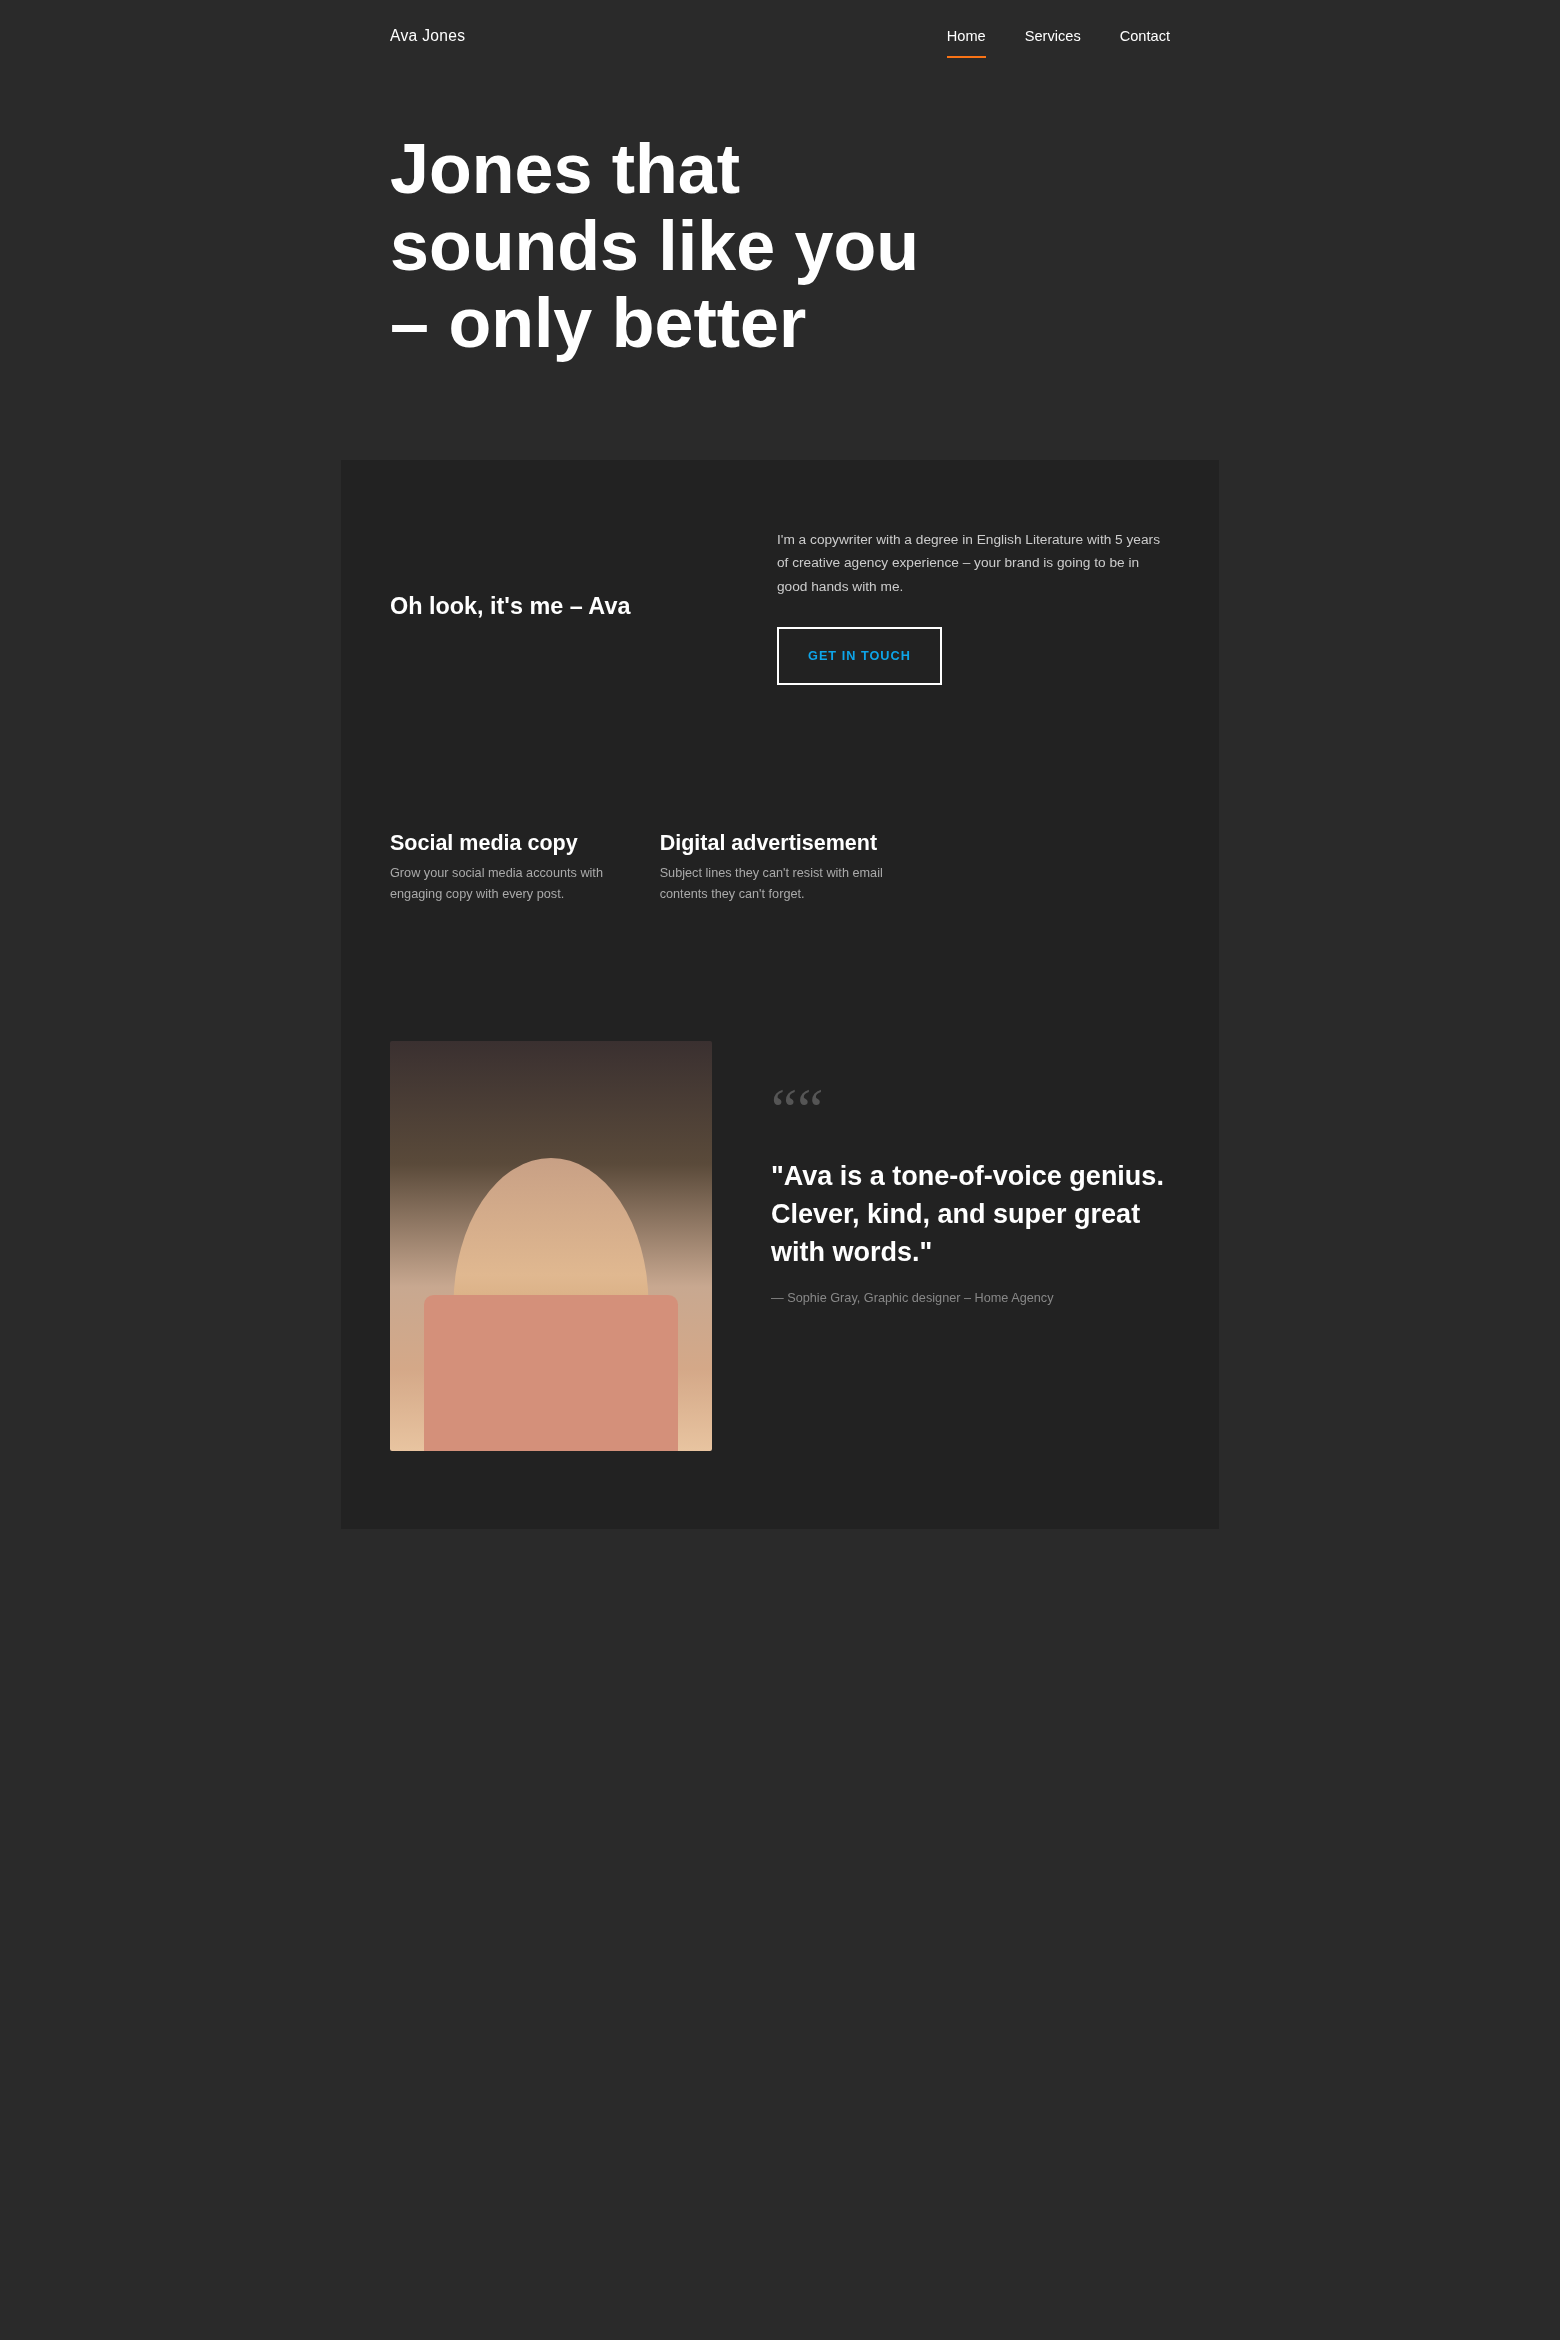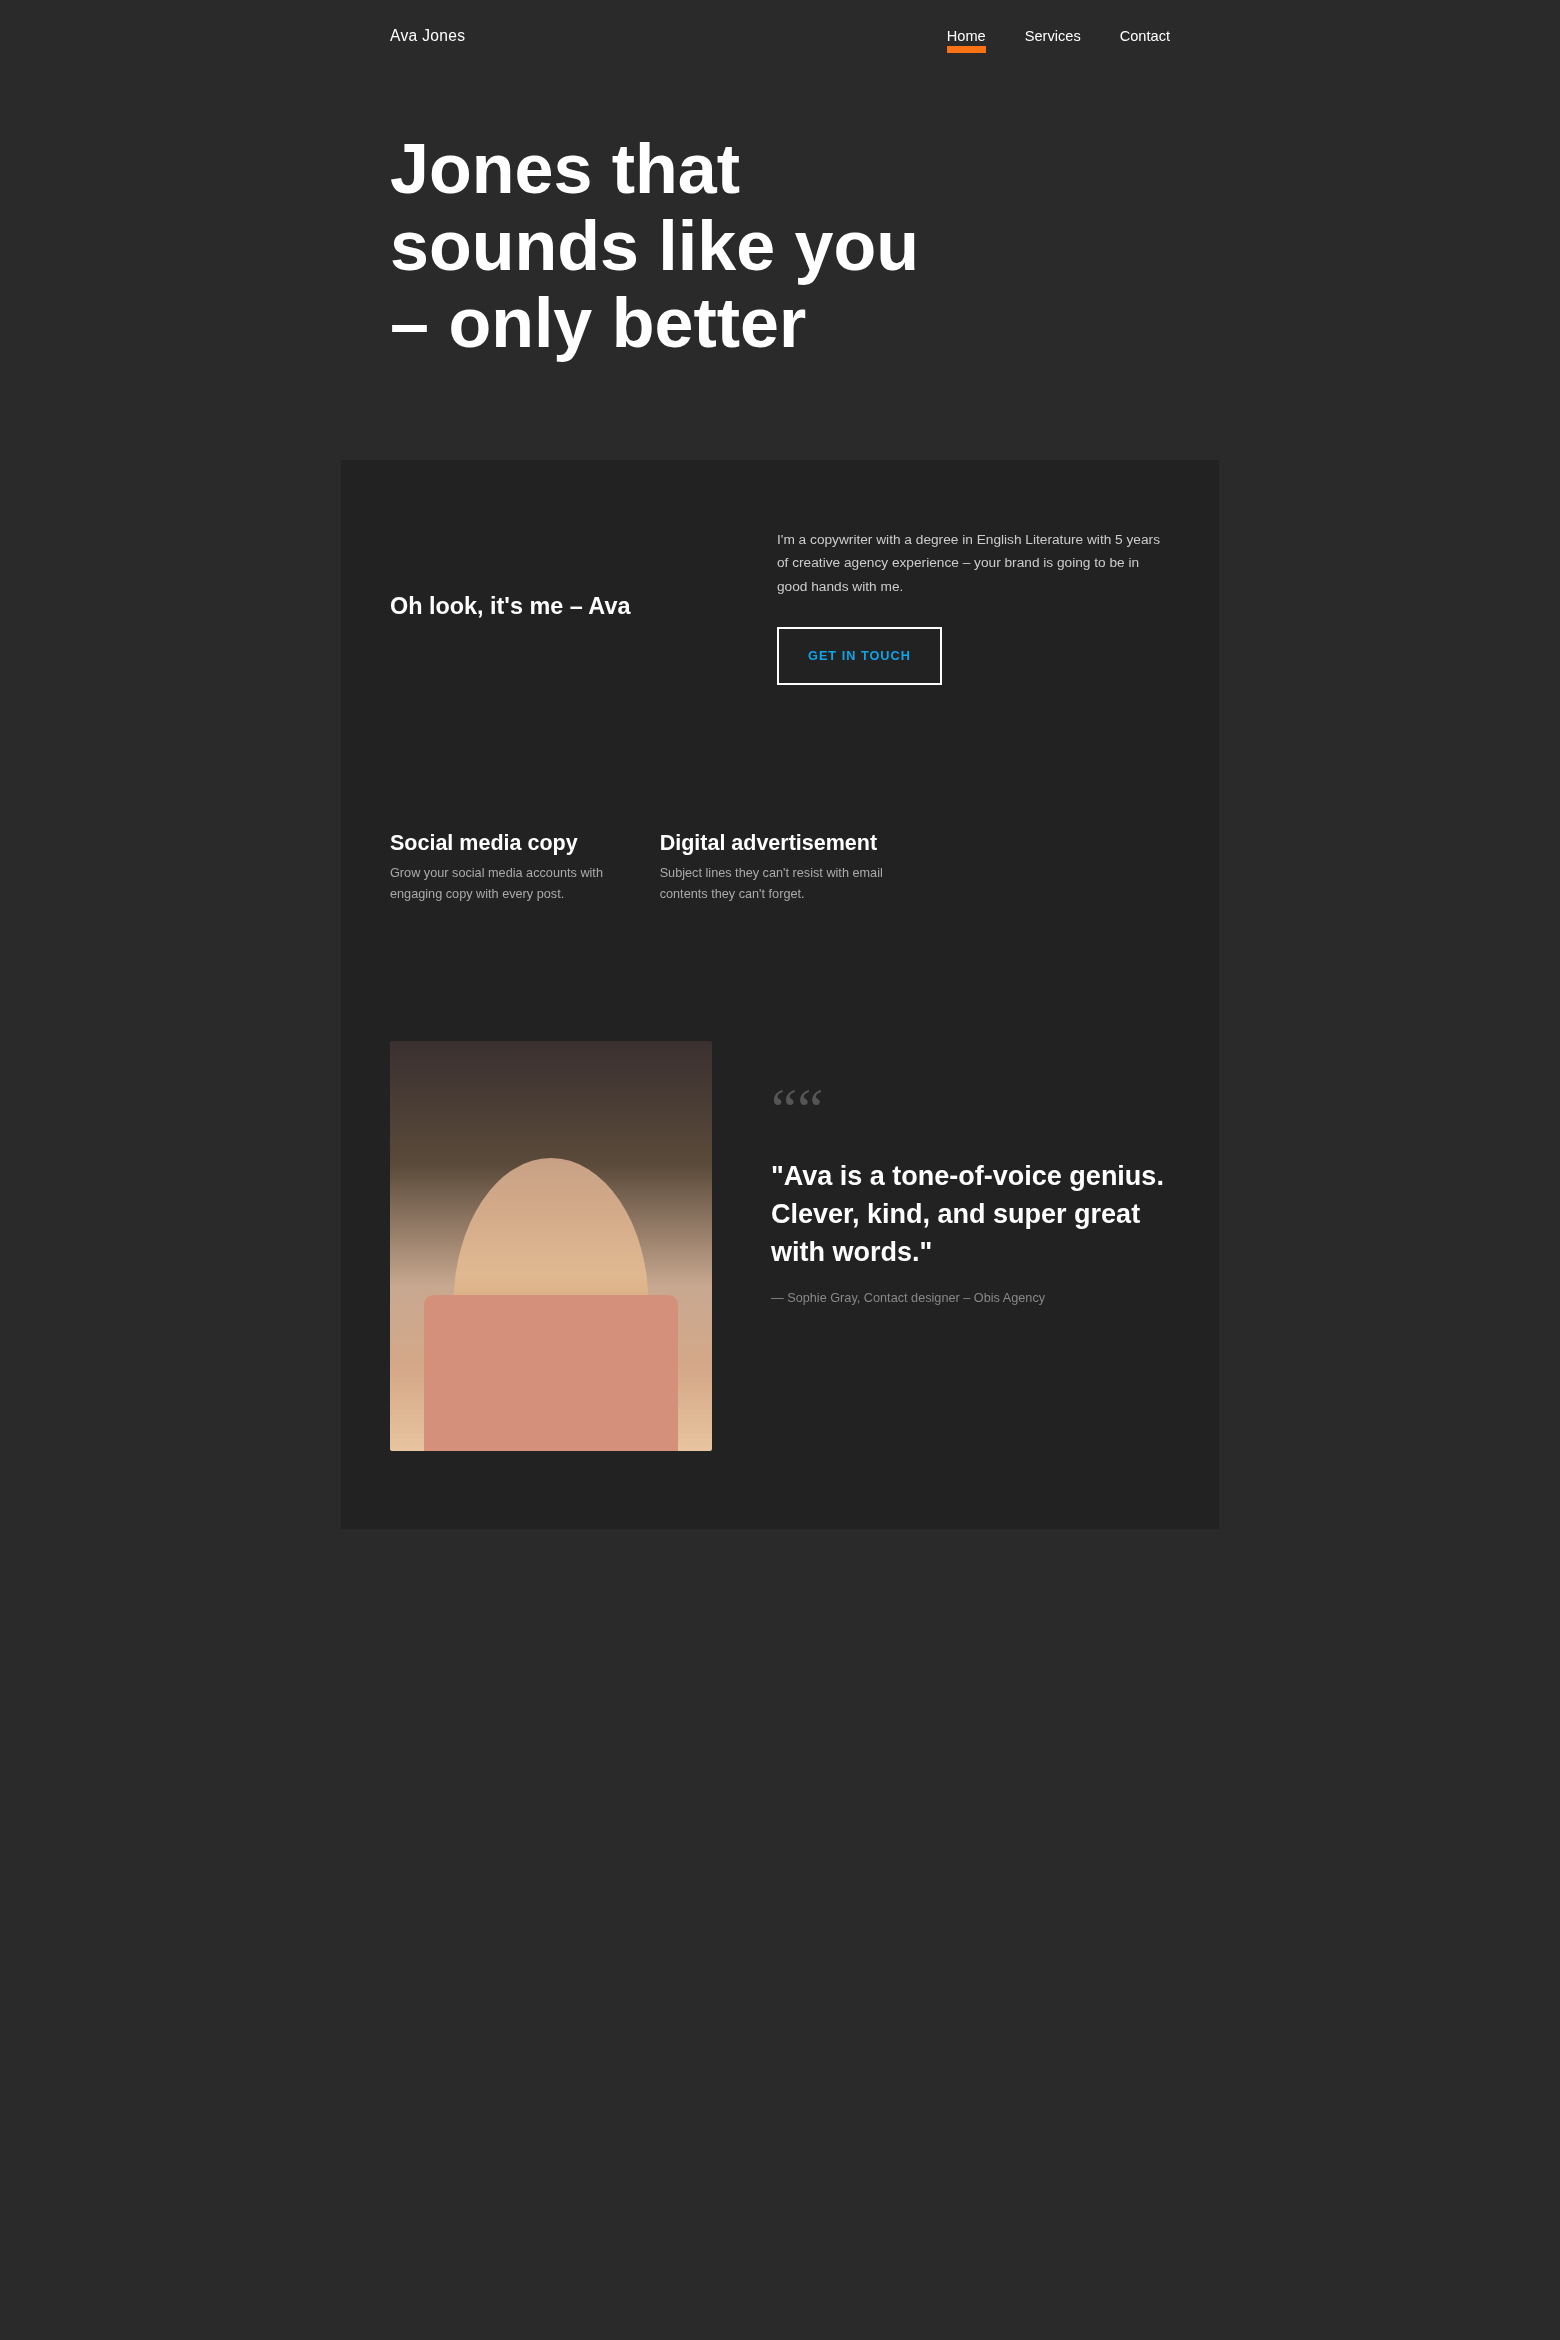--- a/index.html
+++ b/index.html
@@ -35,22 +35,22 @@
     }
 
     .nav-links li a {
       color: #fff;
       text-decoration: none;
       font-size: 14.6px;
       font-weight: 400;
     }
 
     .nav-links li.active a {
-      border-bottom: 7px solid #f97316;
-      padding-bottom: 2px;
+      border-bottom: 2px solid #f97316;
+      padding-bottom: 12px;
     }
 
     
     .hero {
       padding: 59px 49px 98px 49px;
       background-color: #2a2a2a;
     }
 
     .hero h1 {
       font-size: 70px;
@@ -349,16 +349,16 @@
     </div>
 
   </div>
 </section>
 
 <section class="testimonial-section">
   <div class="testimonial-image"></div>
   <div class="testimonial-content">
     <div class="quote-mark">““</div>
     <p class="quote-text">"Ava is a tone-of-voice genius. Clever, kind, and super great with words."</p>
-    <p class="quote-attribution">— Sophie Gray, Contact designer – Obis Agency</p>
+    <p class="quote-attribution">— Sophie Gray, Graphic designer – Home Agency</p>
   </div>
 </section>
 
 
 </body></html>

